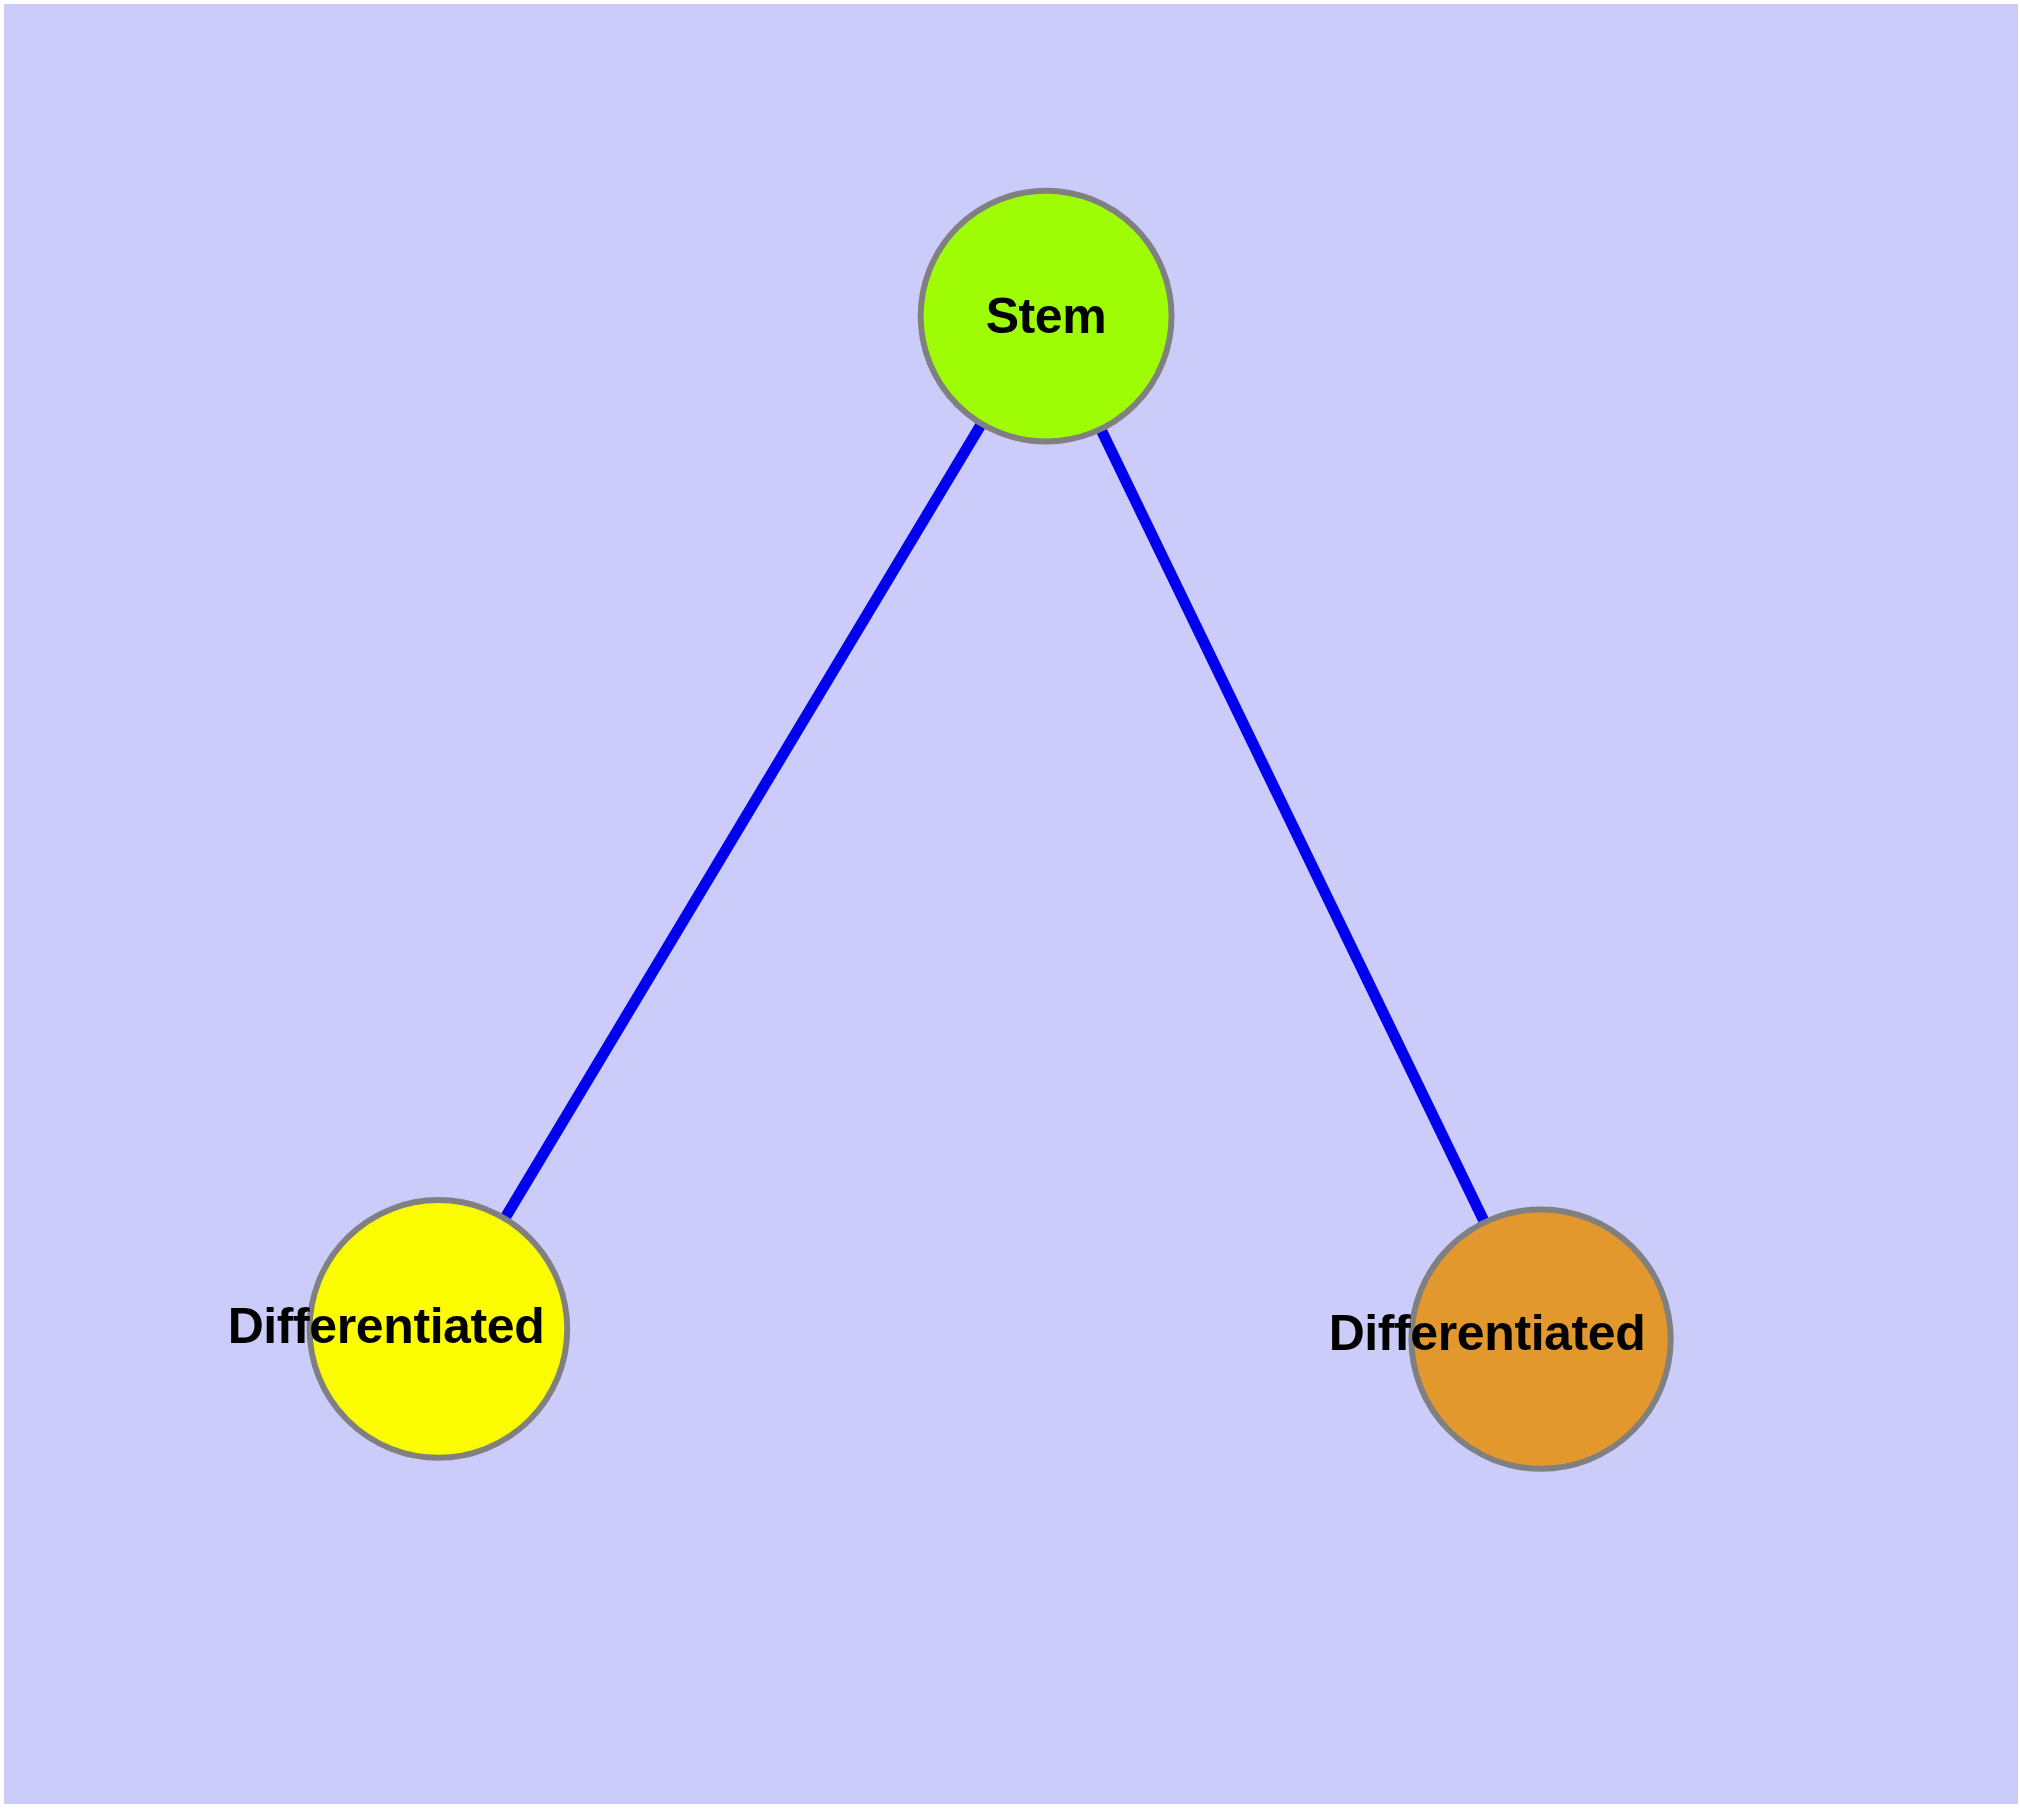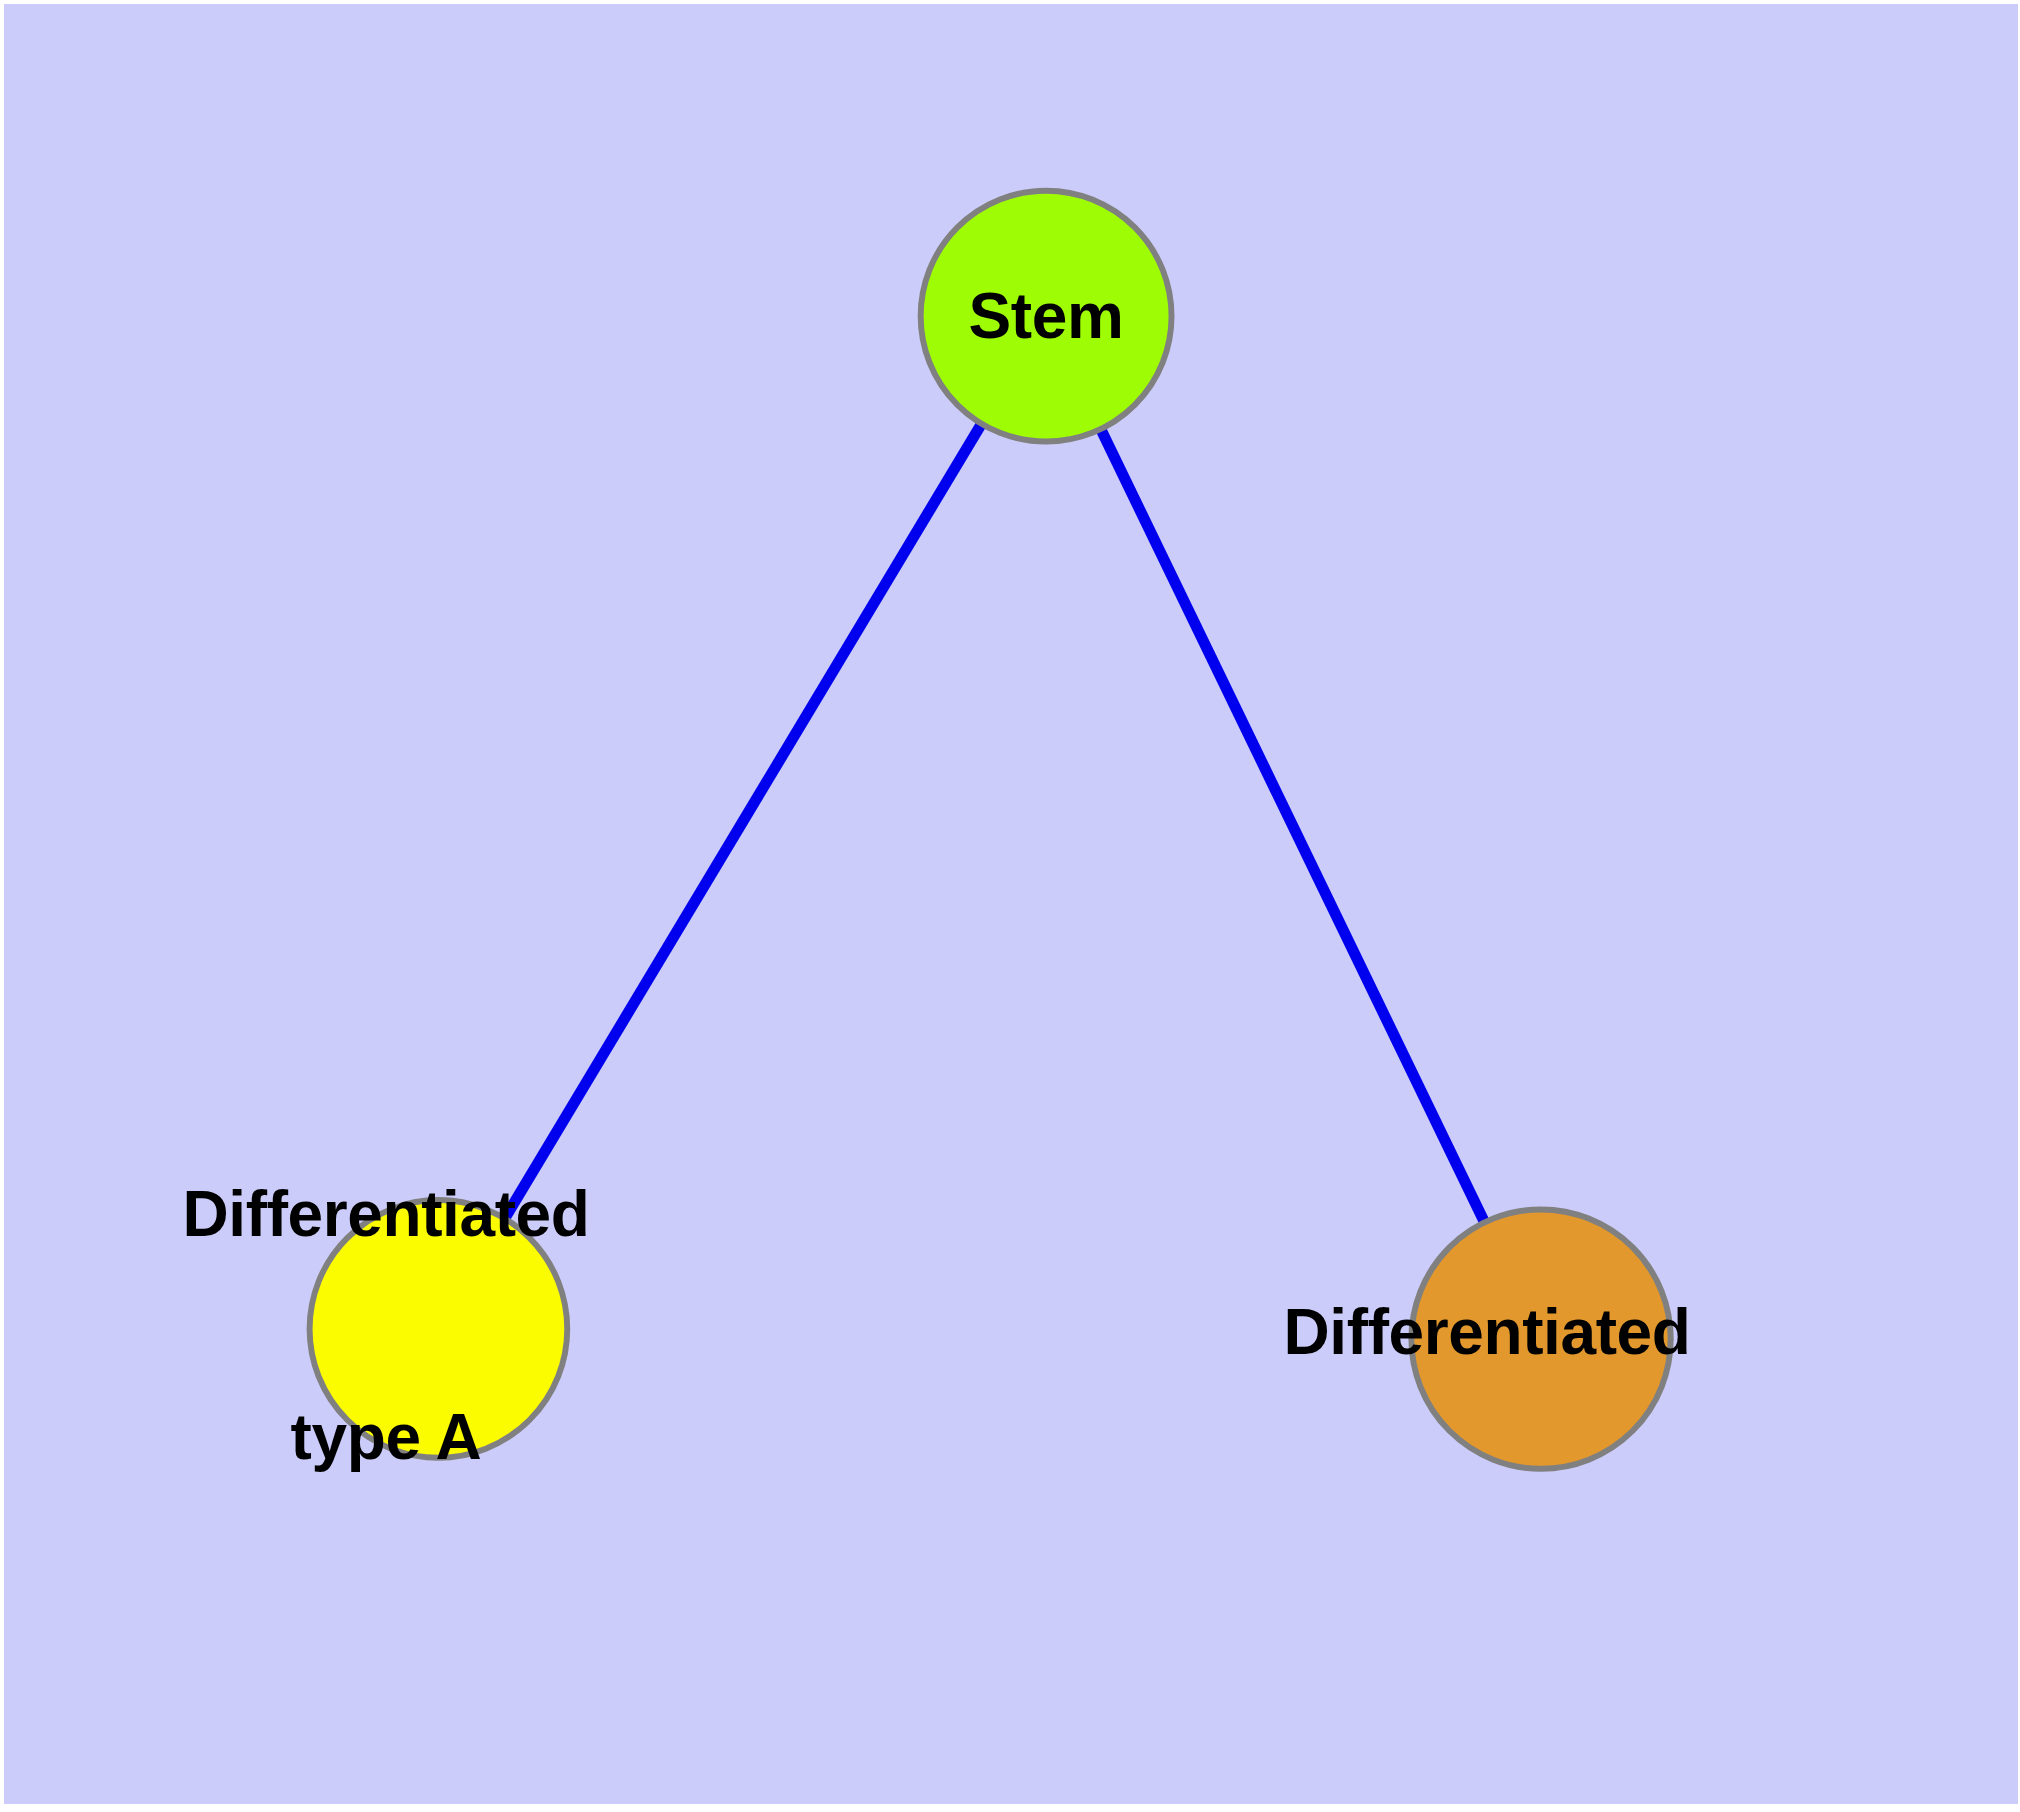--- a/index.html
+++ b/index.html
@@ -35,21 +35,21 @@
     text-align: center;
     font-weight: bold;
     color: #000000;
     line-height: 1.16;
     white-space: pre;
     transform: translate(-50%, -50%);
     pointer-events: none;
     letter-spacing: -0.4px;
   }
   .node-label.big {
-    font-size: 64px;
+    font-size: 50px;
   }
 </style>
 </head>
 <body>
 
 <div id="canvas">
   <div id="plot-area"></div>
 
   <svg id="graph-svg" viewBox="0 0 2384 2138">
     <g>
@@ -60,20 +60,19 @@
       <circle cx="517" cy="1568" r="152" fill="#fcfc00" stroke="#808080" stroke-width="7"></circle>
       <circle cx="1818" cy="1580" r="153" fill="#e2982c" stroke="#808080" stroke-width="7"></circle>
       <circle cx="1234" cy="373" r="148" fill="#9efc05" stroke="#808080" stroke-width="7"></circle>
     </g>
   </svg>
 
   <div class="node-label big" style="left:1046px; top:316px;">Stem</div>
 
   <div class="node-label big" style="left:386px; top:1326px;">
     <div>Differentiated</div>
-    <div>type A</div>
   </div>
 
   <div class="node-label big" style="left:1487px; top:1333px;">
     <div>Differentiated</div>
   </div>
 </div>
 
 
 </body></html>

